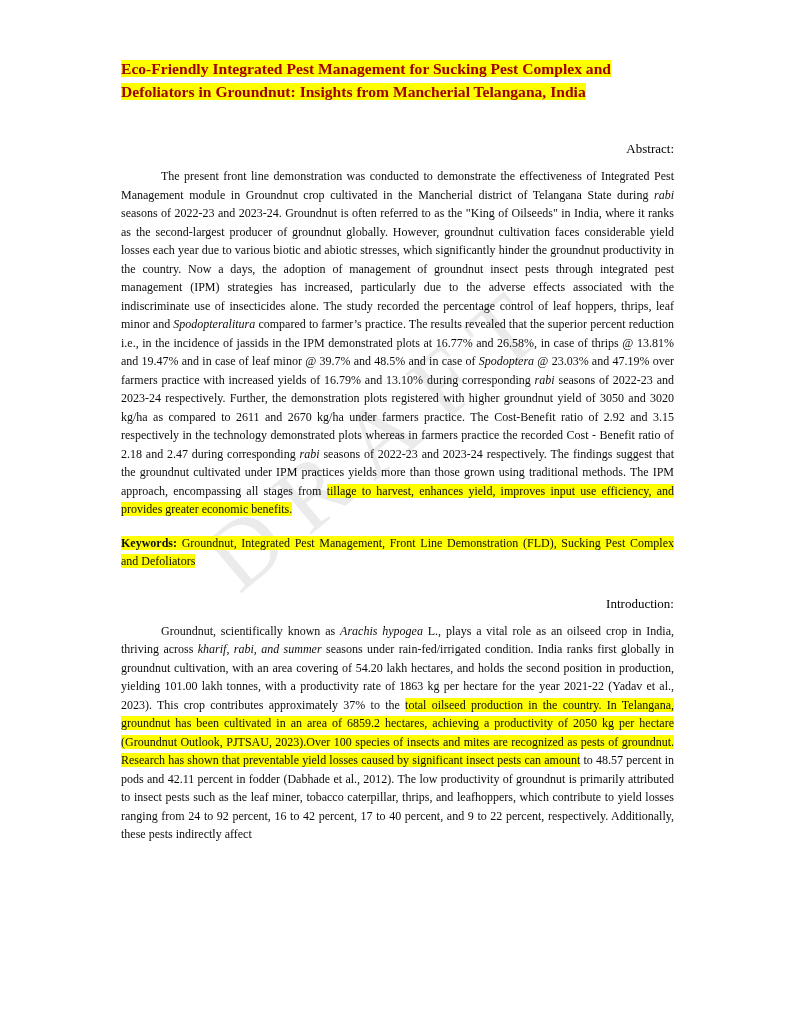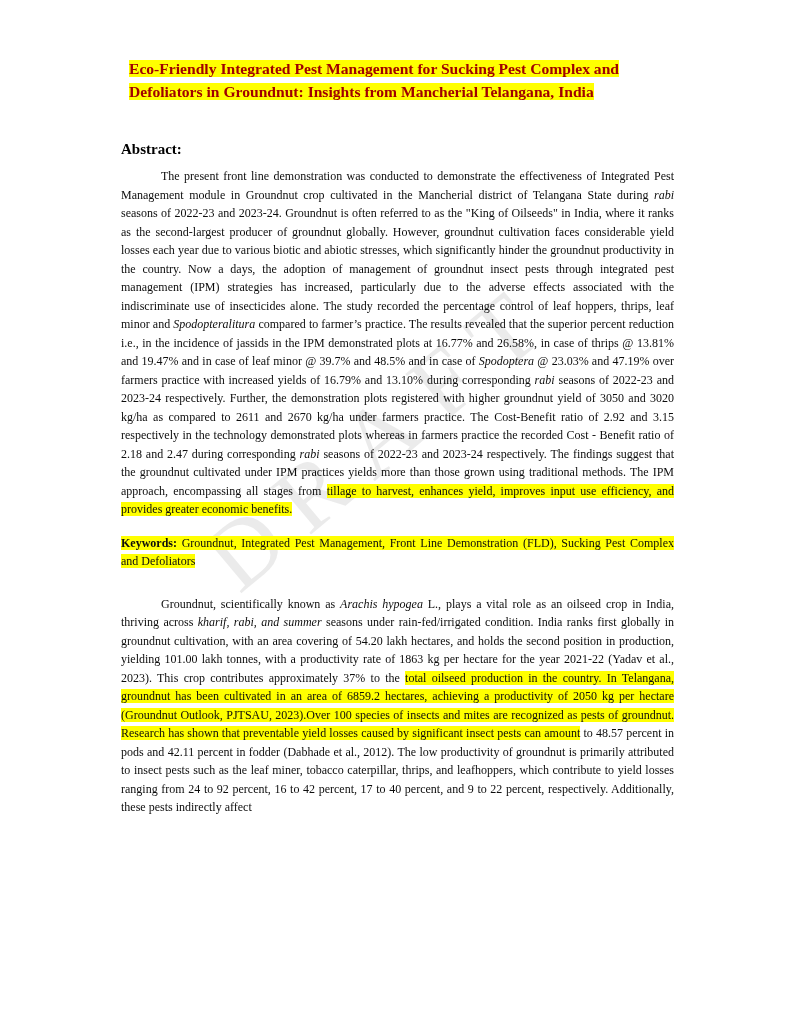--- a/index.html
+++ b/index.html
@@ -16,30 +16,31 @@
   .content {
     position: absolute;
     left: 121px;
     top: 57px;
     width: 553px;
   }
   .title {
     font-size: 15.6px;
     line-height: 23px;
     font-weight: bold;
-    margin: 0 0 37px 8px;
+    margin: 0 0 37px 0;
     text-align: left;
   }
   .title .hl { color: var(--title-color, #a00000); }
   h2.heading {
-    font-size: 15px;
+    font-size: 13px;
     line-height: 18px;
-    font-weight: bold;
+    font-weight: normal;
     margin: 0 0 9px 0;
     color: #000;
+    text-align: right;
   }
   .para {
     font-size: 12px;
     line-height: 18.5px;
     text-align: justify;
     margin: 0 0 15px 0;
   }
   .para.indent { text-indent: 40px; }
   .keywords { margin: 0 0 24px 0; }
   .hl { background: var(--hl, #ffff00); }
@@ -68,15 +69,16 @@
 <div class="page">
   <div class="watermark">DRAFT</div>
   <div class="content">
     <h1 class="title"><span class="hl">Eco-Friendly Integrated Pest Management for Sucking Pest Complex and Defoliators in Groundnut: Insights from Mancherial Telangana, India</span></h1>
 
     <h2 class="heading">Abstract:</h2>
     <p class="para indent"><span>The present front line demonstration was conducted to demonstrate the effectiveness of Integrated Pest Management module in Groundnut crop cultivated in the Mancherial district of Telangana State during </span><span class="i">rabi</span><span> seasons of 2022-23 and 2023-24. Groundnut is often referred to as the "King of Oilseeds" in India, where it ranks as the second-largest producer of groundnut globally. However, groundnut cultivation faces considerable yield losses each year due to various biotic and abiotic stresses, which significantly hinder the groundnut productivity in the country. Now a days, the adoption of management of groundnut insect pests through integrated pest management (IPM) strategies has increased, particularly due to the adverse effects associated with the indiscriminate use of insecticides alone. The study recorded the percentage control of leaf hoppers, thrips, leaf minor and </span><span class="i">Spodopteralitura</span><span> compared to farmer’s practice. The results revealed that the superior percent reduction i.e., in the incidence of jassids in the IPM demonstrated plots at 16.77% and 26.58%, in case of thrips @ 13.81% and 19.47% and in case of leaf minor @ 39.7% and 48.5% and in case of </span><span class="i">Spodoptera</span><span> @ 23.03% and 47.19% over farmers practice with increased yields of 16.79% and 13.10% during corresponding </span><span class="i">rabi</span><span> seasons of 2022-23 and 2023-24 respectively. Further, the demonstration plots registered with higher groundnut yield of 3050 and 3020 kg/ha as compared to 2611 and 2670 kg/ha under farmers practice. The Cost-Benefit ratio of 2.92 and 3.15 respectively in the technology demonstrated plots whereas in farmers practice the recorded Cost - Benefit ratio of 2.18 and 2.47 during corresponding </span><span class="i">rabi</span><span> seasons of 2022-23 and 2023-24 respectively. The findings suggest that the groundnut cultivated under IPM practices yields more than those grown using traditional methods. The IPM approach, encompassing all stages from </span><span class="hl">tillage to harvest, enhances yield, improves input use efficiency, and provides greater economic benefits.</span></p>
 
     <p class="para keywords"><span class="b hl">Keywords:</span><span class="hl"> Groundnut, Integrated Pest Management, Front Line Demonstration (FLD), Sucking Pest Complex and Defoliators</span></p>
 
+    <h2 class="heading">Introduction:</h2>
     <p class="para indent"><span>Groundnut, scientifically known as </span><span class="i">Arachis hypogea</span><span> L., plays a vital role as an oilseed crop in India, thriving across </span><span class="i">kharif, rabi, and summer</span><span> seasons under rain-fed/irrigated condition. India ranks first globally in groundnut cultivation, with an area covering of 54.20 lakh hectares, and holds the second position in production, yielding 101.00 lakh tonnes, with a productivity rate of 1863 kg per hectare for the year 2021-22 (Yadav et al., 2023). This crop contributes approximately 37% to the </span><span class="hl">total oilseed production in the country. In Telangana, groundnut has been cultivated in an area of 6859.2 hectares, achieving a productivity of 2050 kg per hectare (Groundnut Outlook, PJTSAU, 2023).Over 100 species of insects and mites are recognized as pests of groundnut. Research has shown that preventable yield losses caused by significant insect pests can amount</span><span> to 48.57 percent in pods and 42.11 percent in fodder (Dabhade et al., 2012). The low productivity of groundnut is primarily attributed to insect pests such as the leaf miner, tobacco caterpillar, thrips, and leafhoppers, which contribute to yield losses ranging from 24 to 92 percent, 16 to 42 percent, 17 to 40 percent, and 9 to 22 percent, respectively. Additionally, these pests indirectly affect</span></p>
   </div>
 </div>
 
 </body></html>

